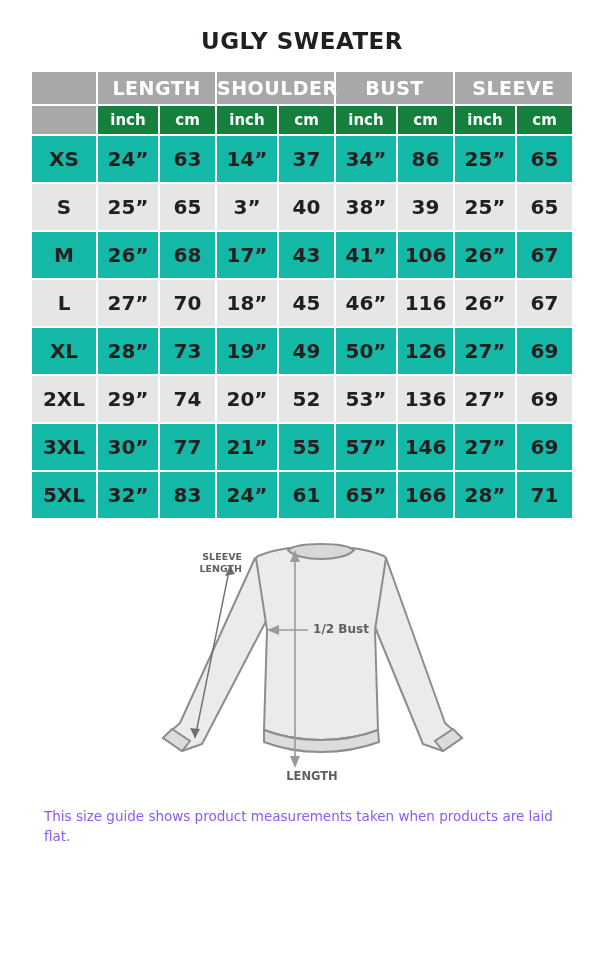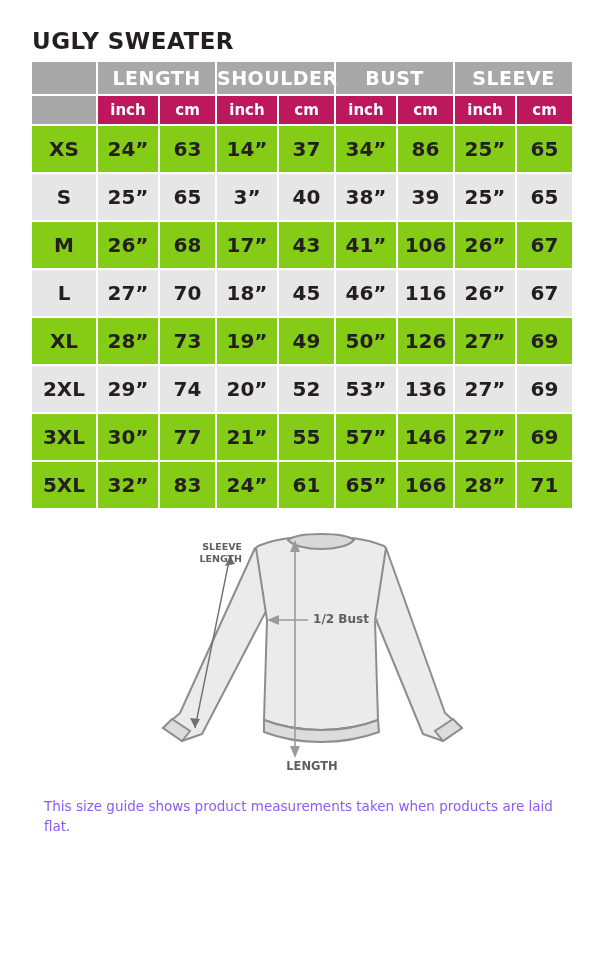--- a/index.html
+++ b/index.html
@@ -18,23 +18,24 @@
     position: relative;
     width: 602px;
     height: 960px;
     box-sizing: border-box;
     padding: 0 30px;
   }
   .title {
     font-size: 23px;
     font-weight: bold;
     letter-spacing: 0.5px;
-    margin: 28px 0 6px 2px;
+    margin: 28px 0 16px 2px;
     color: #231f20;
     font-family: "DejaVu Sans", sans-serif;
+    text-align: center;
   }
   table.size-chart {
     border-collapse: collapse;
     width: 542px;
     table-layout: fixed;
     font-family: "DejaVu Sans", sans-serif;
   }
   table.size-chart td, table.size-chart th {
     border: 2px solid #ffffff;
     text-align: center;
@@ -47,34 +48,34 @@
     background: #a8a8a8;
     color: #ffffff;
     height: 32px;
     font-size: 19px;
     letter-spacing: 0.5px;
   }
   tr.head-group th.corner {
     background: #a8a8a8;
   }
   tr.head-units th {
-    background: #be185d;
+    background: #15803d;
     color: #ffffff;
     height: 28px;
     font-size: 15px;
   }
   tr.head-units th.corner {
     background: #a8a8a8;
   }
   tbody tr td {
     height: 46px;
     font-size: 20px;
     color: #231f20;
   }
-  tbody tr.light td { background: #84cc16; }
+  tbody tr.light td { background: #14b8a6; }
   tbody tr.dark td  { background: #e6e6e6; }
   tbody tr td.size-label { font-size: 20px; }
   col.c-size { width: 66px; }
   col.c-in   { width: 62px; }
   col.c-cm   { width: 57px; }
 
   
   .illus-wrap {
     position: relative;
     width: 542px;

